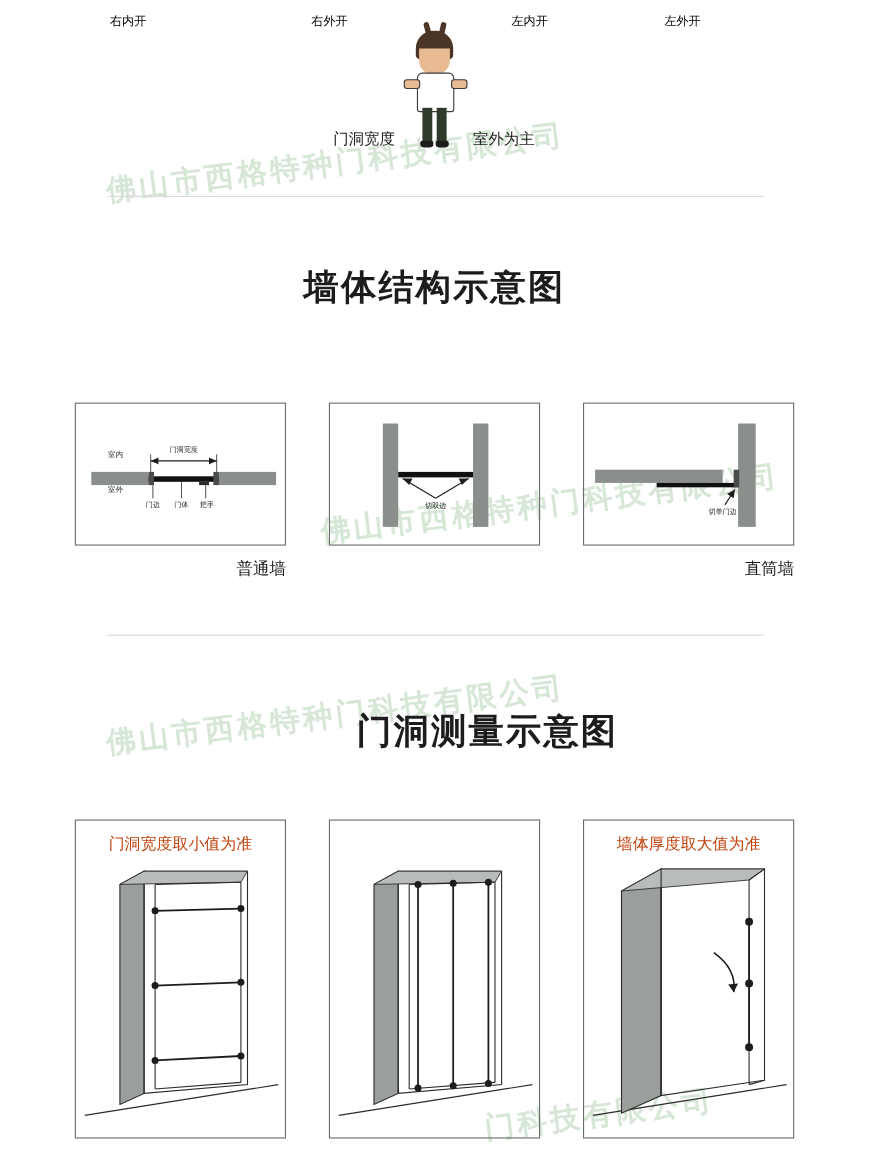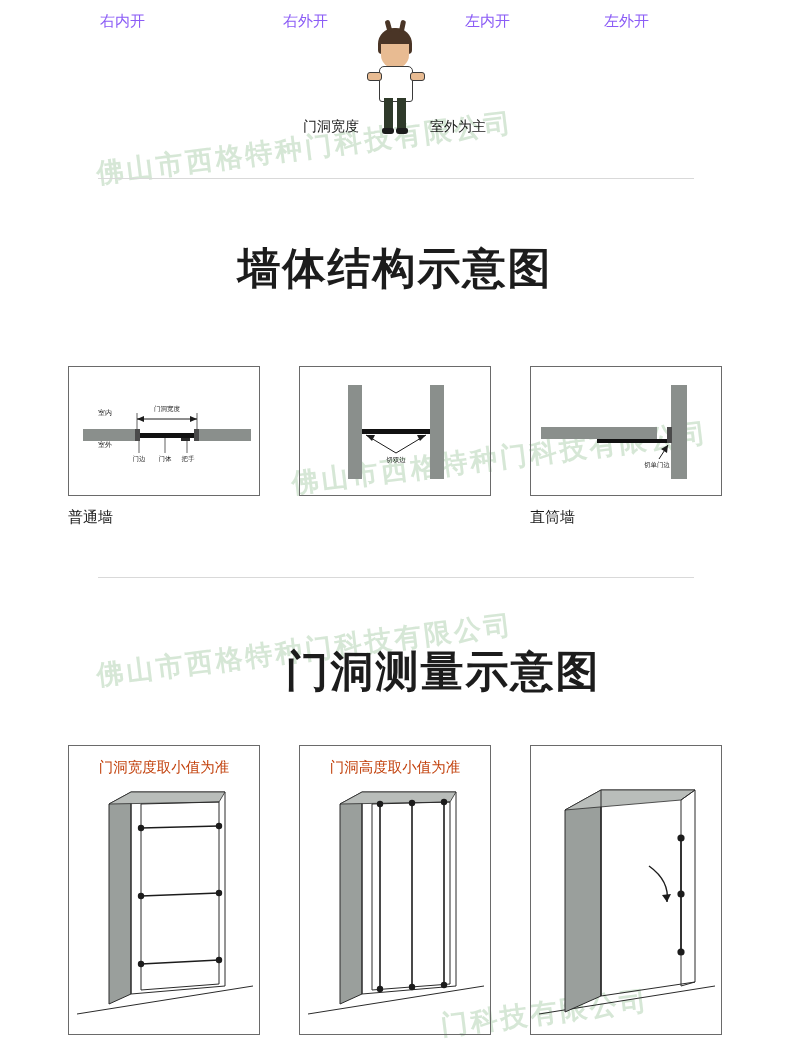--- a/index.html
+++ b/index.html
@@ -34,22 +34,22 @@
   
   .top-labels {
     position: absolute;
     top: 12px;
     left: 0;
     width: 790px;
     height: 30px;
   }
   .top-labels span {
     position: absolute;
-    font-size: 15px;
-    color: #8b5cf6;
+    font-size: 11px;
+    color: #000000;
     text-align: right;
   }
   .tl0 { left: 100px; }
   .tl1 { left: 283px; }
   .tl2 { left: 465px; font-family: Liberation Serif, serif; }
   .tl3 { left: 604px; }
 
   
   .person {
     position: absolute;
@@ -130,21 +130,21 @@
     background: #d9d9d9;
   }
   .div1 { top: 178px; }
   .div2 { top: 577px; }
 
   
   .sec-title {
     position: absolute;
     width: 790px;
     text-align: center;
-    font-size: 43px;
+    font-size: 32px;
     font-weight: bold;
     letter-spacing: 2px;
     color: #1c1c1c;
   }
   .st1 { top: 240px; }
   .st2 { top: 643px; padding-left: 48px; }
 
   
   .panel-row {
     position: absolute;
@@ -168,21 +168,21 @@
   .caption-row {
     position: absolute;
     left: 68px;
     top: 508px;
     width: 654px;
     display: flex;
     justify-content: space-between;
   }
   .caption-row > div {
     width: 192px;
-    text-align: left;
+    text-align: right;
     font-size: 15px;
     color: #1a1a1a;
   }
 
   .panel-title {
     position: absolute;
     top: 12px;
     left: 0;
     width: 100%;
     text-align: center;
@@ -328,21 +328,20 @@
       <line x1="72" y1="150" x2="150" y2="147" stroke="#1c1c1c" stroke-width="1.6"></line>
       <circle cx="72" cy="150" r="3.2" fill="#1c1c1c"></circle>
         <circle cx="150" cy="147" r="3.2" fill="#1c1c1c"></circle>
       <line x1="72" y1="218" x2="150" y2="214" stroke="#1c1c1c" stroke-width="1.6"></line>
       <circle cx="72" cy="218" r="3.2" fill="#1c1c1c"></circle>
         <circle cx="150" cy="214" r="3.2" fill="#1c1c1c"></circle>
     </svg>
   </div>
 
   <div class="panel panel-meas">
-    <div class="panel-title">门洞高度取小值为准</div>
     <svg width="192" height="290" viewBox="0 0 192 290">
       <line x1="8" y1="268" x2="184" y2="240" stroke="#2b2b2b" stroke-width="1"></line>
       <polygon points="40,58 62,46 62,248 40,258" fill="#9a9f9c" stroke="#2b2b2b" stroke-width="1"></polygon>
       <polygon points="62,46 156,46 156,240 62,248" fill="none" stroke="#2b2b2b" stroke-width="1"></polygon>
       <polygon points="40,58 62,46 156,46 150,56" fill="#b9bdba" stroke="#2b2b2b" stroke-width="0.8"></polygon>
       <line x1="72" y1="58" x2="72" y2="244" stroke="#2b2b2b" stroke-width="1"></line>
       <line x1="150" y1="56" x2="150" y2="238" stroke="#2b2b2b" stroke-width="1"></line>
       <line x1="72" y1="58" x2="150" y2="56" stroke="#2b2b2b" stroke-width="1"></line>
       <line x1="72" y1="244" x2="150" y2="238" stroke="#2b2b2b" stroke-width="1"></line>
 
@@ -352,20 +351,21 @@
       <line x1="112" y1="57" x2="112" y2="241" stroke="#1c1c1c" stroke-width="1.6"></line>
       <circle cx="112" cy="57" r="3.2" fill="#1c1c1c"></circle>
         <circle cx="112" cy="241" r="3.2" fill="#1c1c1c"></circle>
       <line x1="144" y1="56" x2="144" y2="239" stroke="#1c1c1c" stroke-width="1.6"></line>
       <circle cx="144" cy="56" r="3.2" fill="#1c1c1c"></circle>
         <circle cx="144" cy="239" r="3.2" fill="#1c1c1c"></circle>
     </svg>
   </div>
 
   <div class="panel panel-meas">
+    <div class="panel-title">墙体厚度取大值为准</div>
     <svg width="192" height="290" viewBox="0 0 192 290">
       <line x1="8" y1="268" x2="184" y2="240" stroke="#2b2b2b" stroke-width="1"></line>
 
       <polygon points="34,64 70,44 70,250 34,266" fill="#9a9f9c" stroke="#2b2b2b" stroke-width="1"></polygon>
       <polygon points="70,44 164,44 164,236 70,250" fill="none" stroke="#2b2b2b" stroke-width="1"></polygon>
       <polygon points="34,64 70,44 164,44 150,54" fill="#b9bdba" stroke="#2b2b2b" stroke-width="0.8"></polygon>
       <line x1="70" y1="44" x2="70" y2="250" stroke="#2b2b2b" stroke-width="1"></line>
       <line x1="150" y1="54" x2="150" y2="240" stroke="#2b2b2b" stroke-width="1"></line>
       <line x1="150" y1="54" x2="164" y2="44" stroke="#2b2b2b" stroke-width="1"></line>
       <line x1="150" y1="240" x2="164" y2="236" stroke="#2b2b2b" stroke-width="1"></line>

